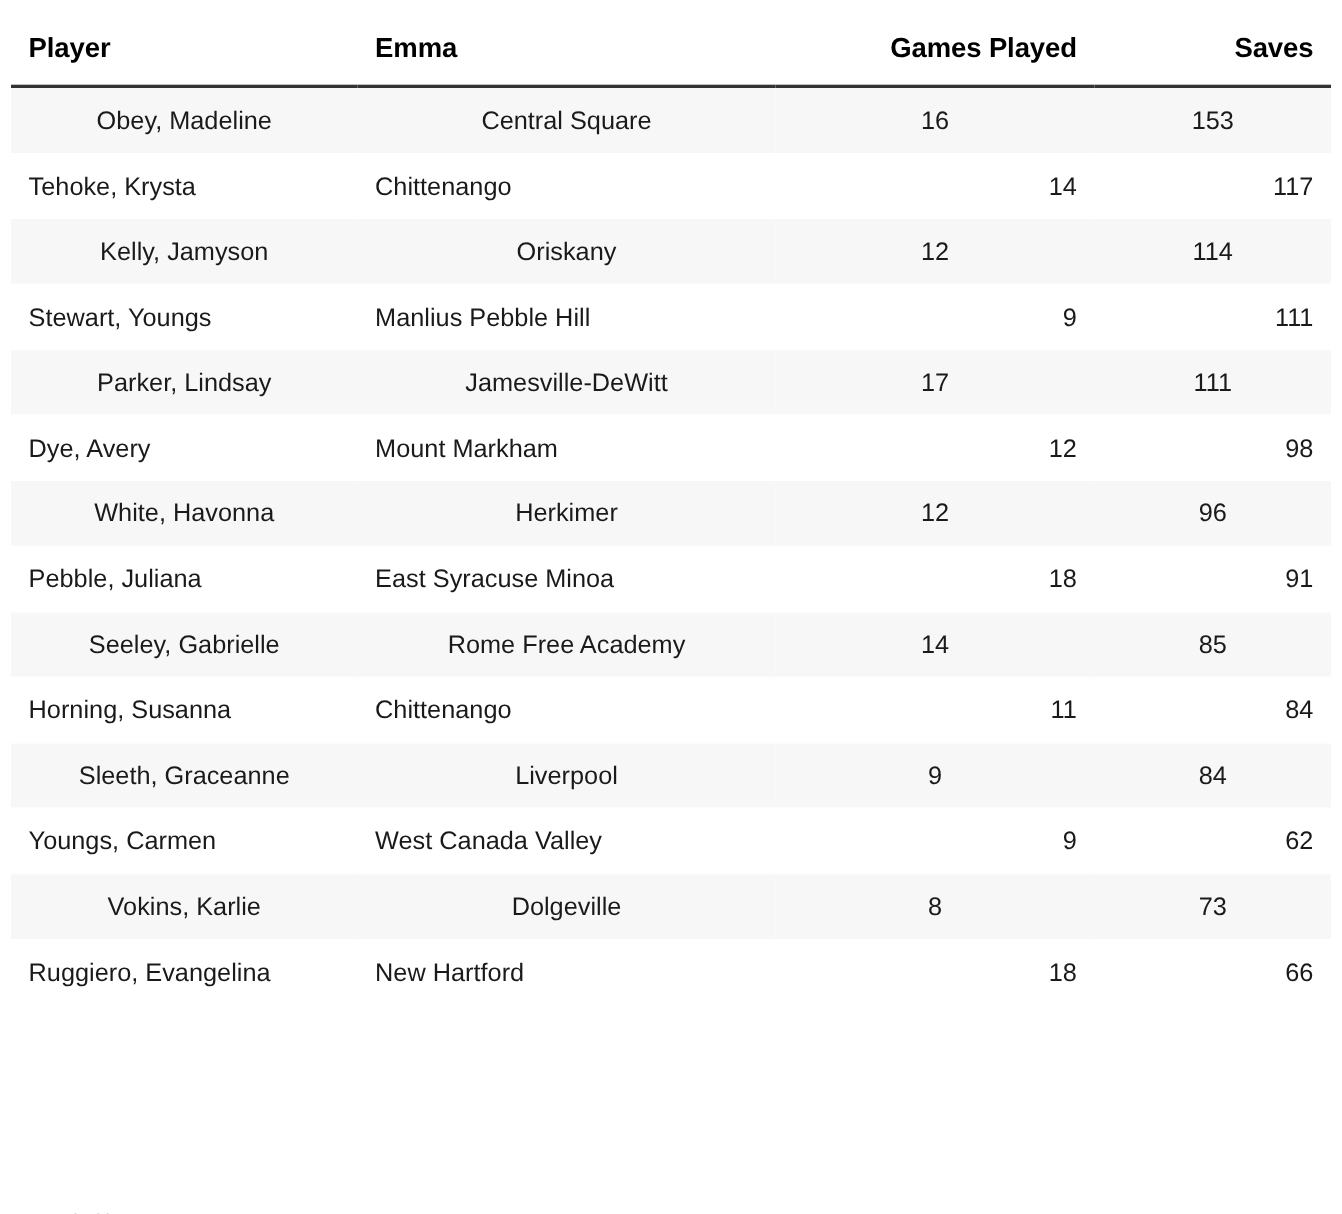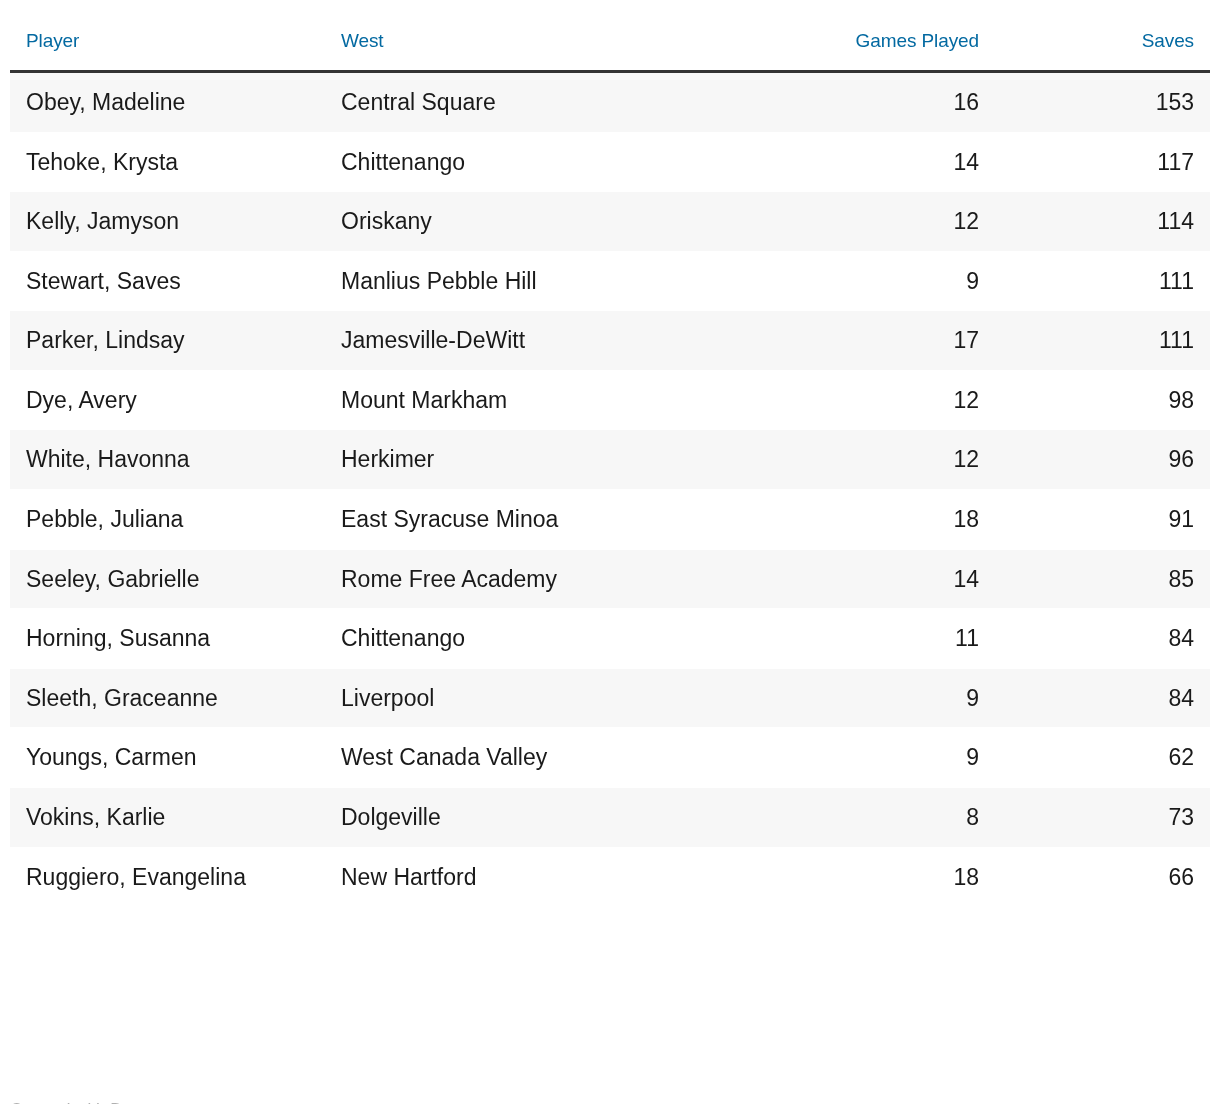--- a/index.html
+++ b/index.html
@@ -26,42 +26,42 @@
     border-collapse: collapse;
     table-layout: fixed;
     margin-top: 30px;
   }
   table.data-table col.c-player { width: 315px; }
   table.data-table col.c-team   { width: 380px; }
   table.data-table col.c-games  { width: 290px; }
   table.data-table col.c-saves  { width: 215px; }
 
   thead th {
-    font-size: 19px;
-    font-weight: normal;
-    color: #0369a1;
+    font-size: 25px;
+    font-weight: bold;
+    color: #000000;
     padding: 0 16px 18px 16px;
     border-bottom: 3px solid #333333;
     vertical-align: bottom;
     letter-spacing: -0.1px;
   }
   thead th.left { text-align: left; }
   thead th.right { text-align: right; }
 
   tbody td {
     font-size: 23px;
     color: #1a1a1a;
     padding: 14px 16px;
     vertical-align: middle;
     line-height: 1.33;
     border-bottom: 1px solid #ffffff;
   }
   tbody td.left { text-align: left; }
   tbody td.right { text-align: right; }
-  tbody tr.odd td { background: #f7f7f7; }
+  tbody tr.odd td { background: #f7f7f7; text-align: center; }
   tbody tr.even td { background: #ffffff; }
 
   .footer {
     position: absolute;
     left: 10px;
     bottom: 14px;
     font-size: 17px;
     color: #b0b0b0;
     font-family: "Liberation Sans", sans-serif;
   }
@@ -74,21 +74,21 @@
   <table class="data-table">
     <colgroup>
       <col class="c-player">
       <col class="c-team">
       <col class="c-games">
       <col class="c-saves">
     </colgroup>
     <thead>
       <tr>
         <th class="left">Player</th>
-        <th class="left">West</th>
+        <th class="left">Emma</th>
         <th class="right">Games Played</th>
         <th class="right">Saves</th>
       </tr>
     </thead>
     <tbody>
       <tr class="odd">
         <td class="left">Obey, Madeline</td>
         <td class="left">Central Square</td>
         <td class="right">16</td>
         <td class="right">153</td>
@@ -99,21 +99,21 @@
         <td class="right">14</td>
         <td class="right">117</td>
       </tr>
       <tr class="odd">
         <td class="left">Kelly, Jamyson</td>
         <td class="left">Oriskany</td>
         <td class="right">12</td>
         <td class="right">114</td>
       </tr>
       <tr class="even">
-        <td class="left">Stewart, Saves</td>
+        <td class="left">Stewart, Youngs</td>
         <td class="left">Manlius Pebble Hill</td>
         <td class="right">9</td>
         <td class="right">111</td>
       </tr>
       <tr class="odd">
         <td class="left">Parker, Lindsay</td>
         <td class="left">Jamesville-DeWitt</td>
         <td class="right">17</td>
         <td class="right">111</td>
       </tr>

